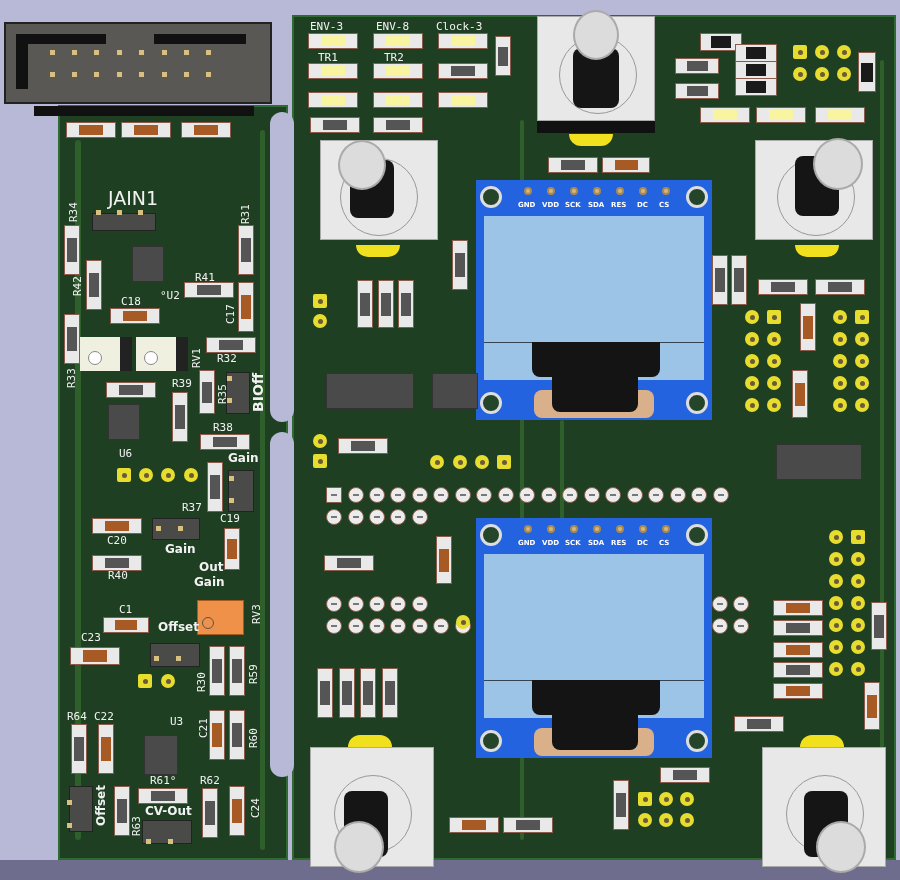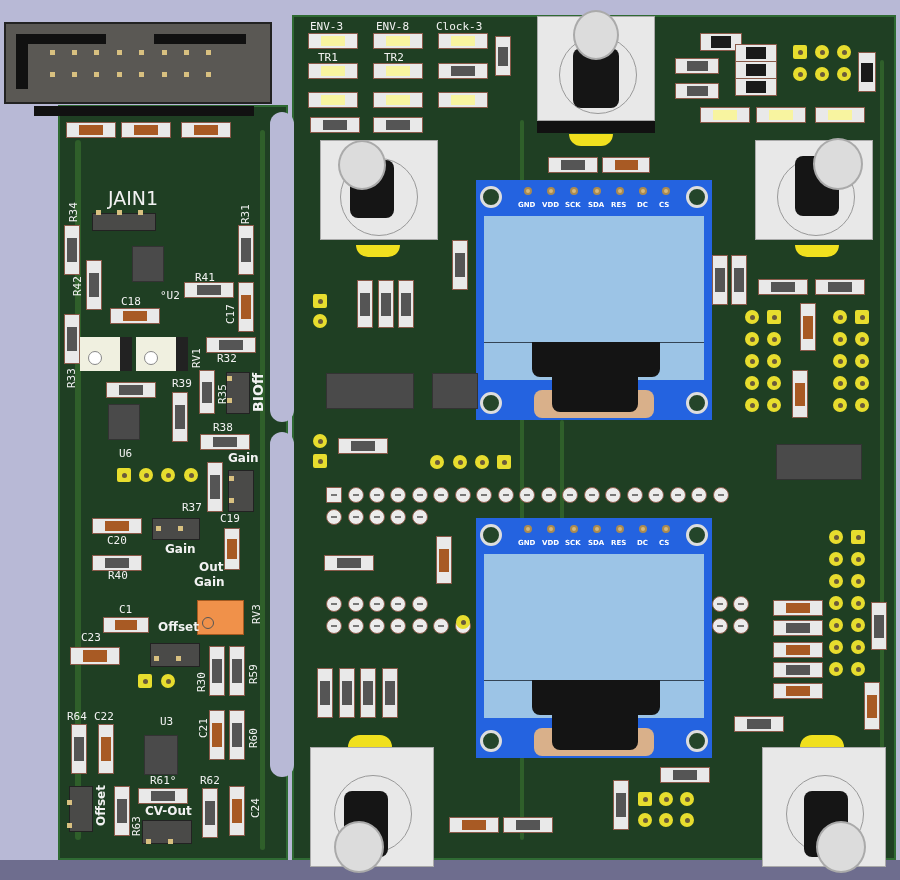--- a/index.html
+++ b/index.html
@@ -219,21 +219,21 @@
 <div class="silk vert" style="left:248px;top:684px;">R59</div>
 
 <div class="silk" style="left:67px;top:711px;">R64</div>
 <div class="silk" style="left:94px;top:711px;">C22</div>
 <div class="smd v" style="left:71px;top:724px;width:16px;height:50px;">
     <div class="body"></div>
   </div>
 <div class="smd cap v" style="left:98px;top:724px;width:16px;height:50px;">
     <div class="body"></div>
   </div>
-<div class="silk" style="left:160px;top:716px;">U3</div>
+<div class="silk" style="left:170px;top:716px;">U3</div>
 <div class="ic" style="left:144px;top:735px;width:32px;height:38px;"></div>
 <div class="silk vert" style="left:198px;top:738px;">C21</div>
 <div class="smd cap v" style="left:209px;top:710px;width:16px;height:50px;">
     <div class="body"></div>
   </div>
 <div class="smd v" style="left:229px;top:710px;width:16px;height:50px;">
     <div class="body"></div>
   </div>
 <div class="silk vert" style="left:248px;top:748px;">R60</div>
 <div class="silk" style="left:150px;top:775px;">R61°</div>

